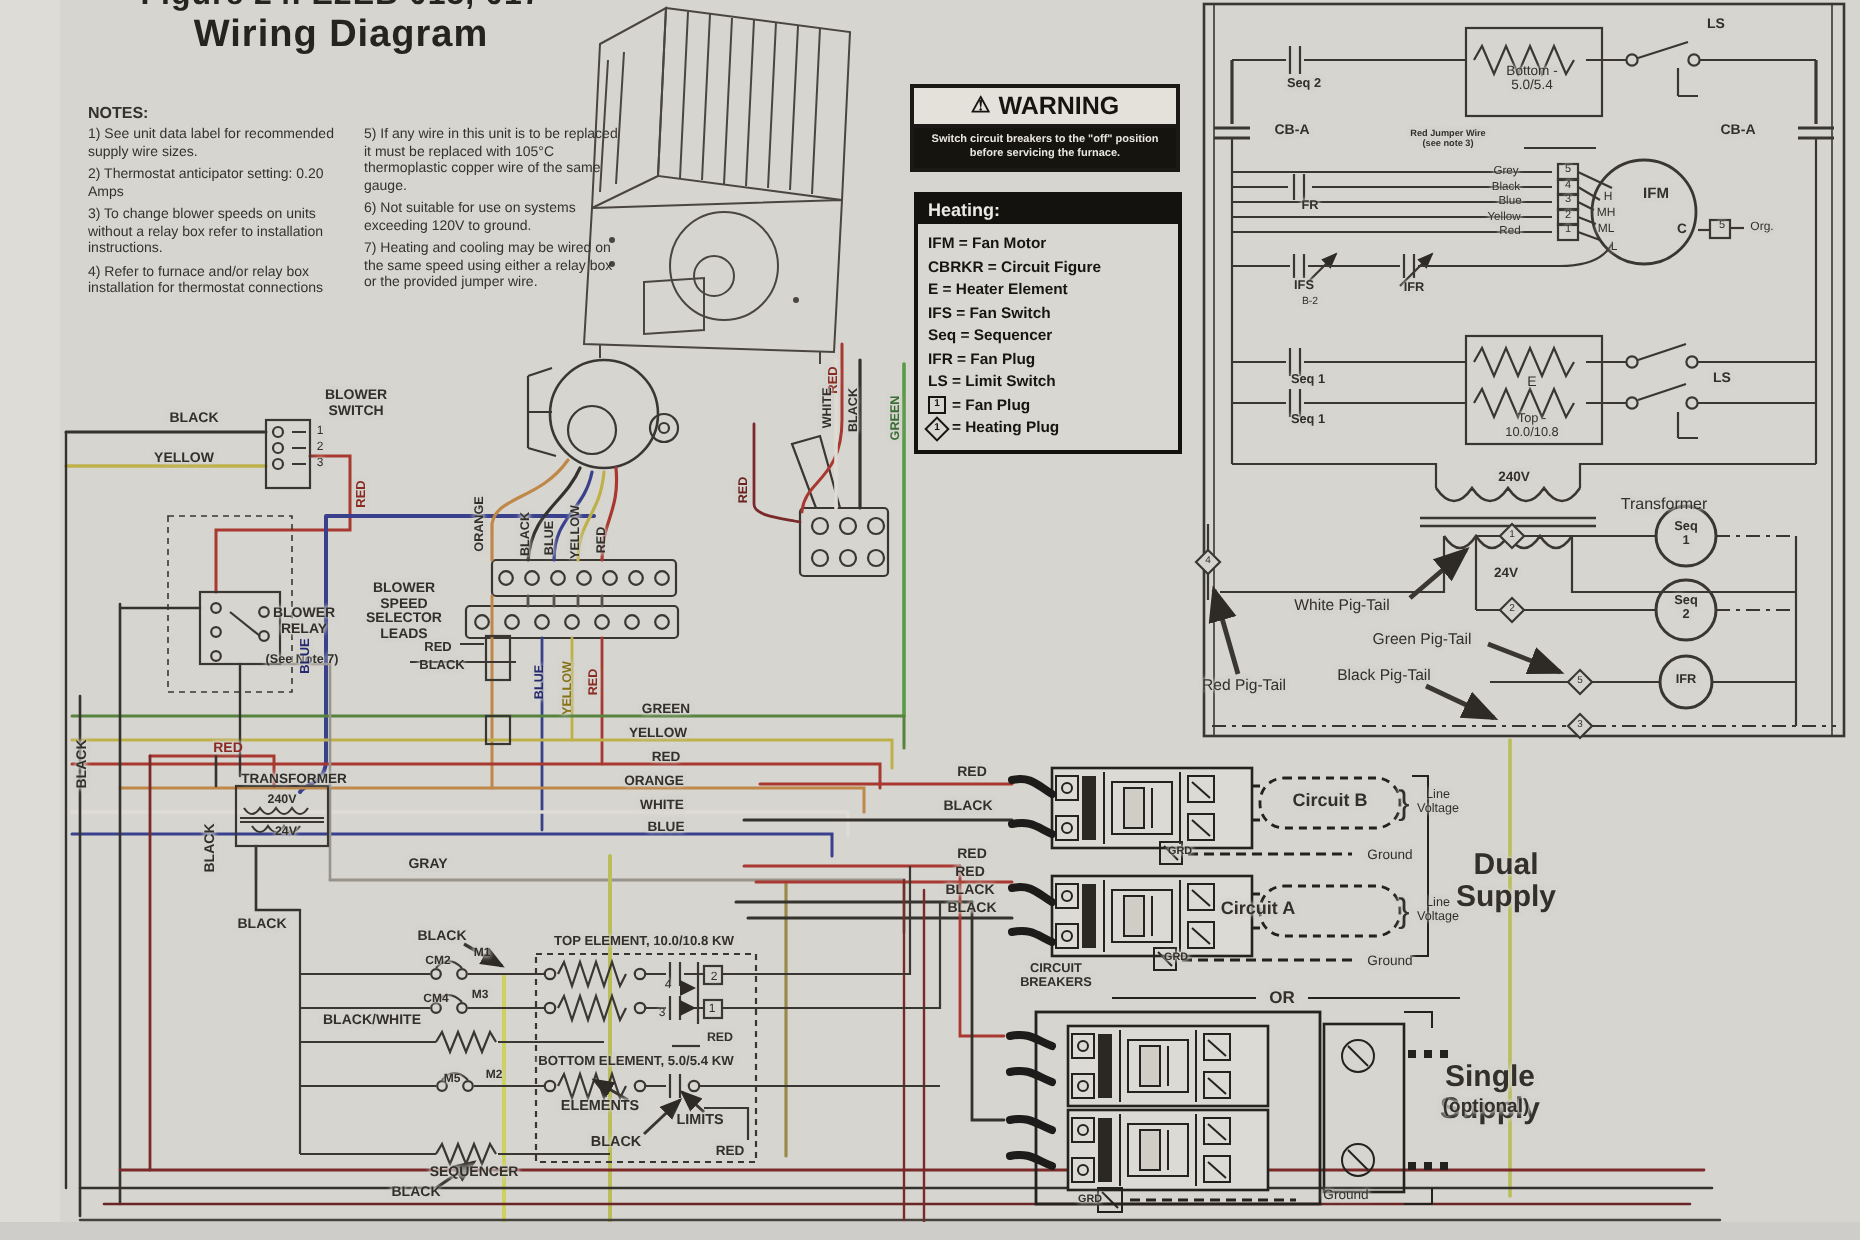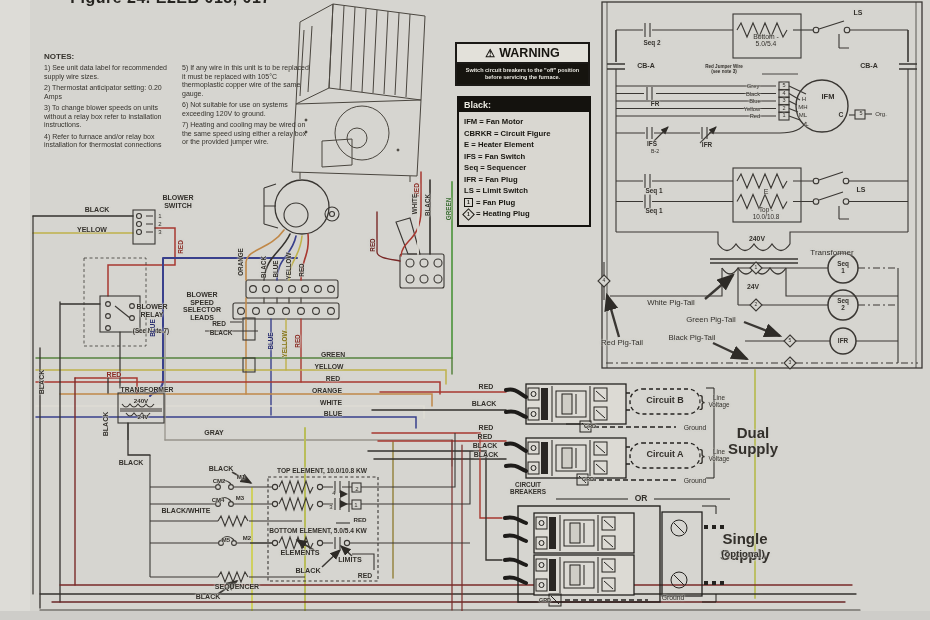--- a/index.html
+++ b/index.html
@@ -406,20 +406,21 @@
 
       <path d="M705 299 L733 275" stroke-width="2.4" marker-end="url(#ah)"></path>
       <path d="M744 322 L780 336" stroke-width="2.4" marker-end="url(#ah)"></path>
       <path d="M619 337 L607 295" stroke-width="2.4" marker-end="url(#ah)"></path>
       <path d="M713 343 L747 359" stroke-width="2.4" marker-end="url(#ah)"></path>
     </g>
   </svg>
 
   <div class="title">
     <div class="t1">Figure 24. E2EB 015, 017</div>
+    <div class="t2">Wiring Diagram</div>
   </div>
 
   <div class="notes">
     <div class="nh">NOTES:</div>
     <div class="ncols">
       <div class="ncol nc1" id="notes-left">
           <div class="note-item">1) See unit data label for recommended supply wire sizes.</div>
           <div class="note-item">2) Thermostat anticipator setting: 0.20 Amps</div>
           <div class="note-item">3) To change blower speeds on units without a relay box refer to installation instructions.</div>
           <div class="note-item">4) Refer to furnace and/or relay box installation for thermostat connections</div>
@@ -434,21 +435,21 @@
 
   <div class="warnbox">
     <div class="wtitle">
       <span class="wtri">⚠</span>
       <span>WARNING</span>
     </div>
     <div class="wbody">Switch circuit breakers to the "off" position before servicing the furnace.</div>
   </div>
 
   <div class="legendbox">
-    <div class="lh">Black:</div>
+    <div class="lh">Heating:</div>
     <div class="litems" id="legend-items">
         <div class="li">
           <span>IFM = Fan Motor</span>
         </div>
         <div class="li">
           <span>CBRKR = Circuit Figure</span>
         </div>
         <div class="li">
           <span>E = Heater Element</span>
         </div>
@@ -547,21 +548,21 @@
       <span class="dlab" style="left: 486px; top: 428px; font-size: 7px; color: rgb(51, 48, 43); transform: translate(-50%, -50%);">RED</span>
       <span class="dlab" style="left: 485px; top: 437px; font-size: 7px; color: rgb(51, 48, 43); transform: translate(-50%, -50%);">RED</span>
       <span class="dlab" style="left: 485px; top: 446px; font-size: 7px; color: rgb(51, 48, 43); transform: translate(-50%, -50%);">BLACK</span>
       <span class="dlab" style="left: 486px; top: 455px; font-size: 7px; color: rgb(51, 48, 43); transform: translate(-50%, -50%);">BLACK</span>
       <span class="dlab" style="left: 665px; top: 401px; font-size: 9px; color: rgb(51, 48, 43); transform: translate(-50%, -50%);">Circuit B</span>
       <span class="dlab" style="left: 702px; top: 402px; font-size: 17px; font-weight: 400; color: rgb(51, 48, 43); transform: translate(-50%, -50%);">}</span>
       <span class="dlab" style="left: 719px; top: 402px; font-size: 6.3px; font-weight: 400; color: rgb(51, 48, 43); transform: translate(-50%, -50%);">Line
 Voltage</span>
       <span class="dlab" style="left: 590px; top: 427px; font-size: 5.4px; color: rgb(51, 48, 43); transform: translate(-50%, -50%);">GRD</span>
       <span class="dlab" style="left: 695px; top: 428px; font-size: 6.8px; font-weight: 400; color: rgb(51, 48, 43); transform: translate(-50%, -50%);">Ground</span>
-      <span class="dlab" style="left: 665px; top: 455px; font-size: 9px; color: rgb(51, 48, 43); transform: translate(-50%, -50%);">Circuit A</span>
+      <span class="dlab" style="left: 629px; top: 455px; font-size: 9px; color: rgb(51, 48, 43); transform: translate(-50%, -50%);">Circuit A</span>
       <span class="dlab" style="left: 702px; top: 456px; font-size: 17px; font-weight: 400; color: rgb(51, 48, 43); transform: translate(-50%, -50%);">}</span>
       <span class="dlab" style="left: 719px; top: 456px; font-size: 6.3px; font-weight: 400; color: rgb(51, 48, 43); transform: translate(-50%, -50%);">Line
 Voltage</span>
       <span class="dlab" style="left: 588px; top: 480px; font-size: 5.4px; color: rgb(51, 48, 43); transform: translate(-50%, -50%);">GRD</span>
       <span class="dlab" style="left: 695px; top: 481px; font-size: 6.8px; font-weight: 400; color: rgb(51, 48, 43); transform: translate(-50%, -50%);">Ground</span>
       <span class="dlab" style="left: 753px; top: 441px; font-size: 15px; color: rgb(51, 48, 43); transform: translate(-50%, -50%);">Dual
 Supply</span>
       <span class="dlab" style="left: 528px; top: 489px; font-size: 6.4px; color: rgb(51, 48, 43); transform: translate(-50%, -50%);">CIRCUIT
 BREAKERS</span>
       <span class="dlab" style="left: 641px; top: 499px; font-size: 8.5px; color: rgb(51, 48, 43); transform: translate(-50%, -50%);">OR</span>

